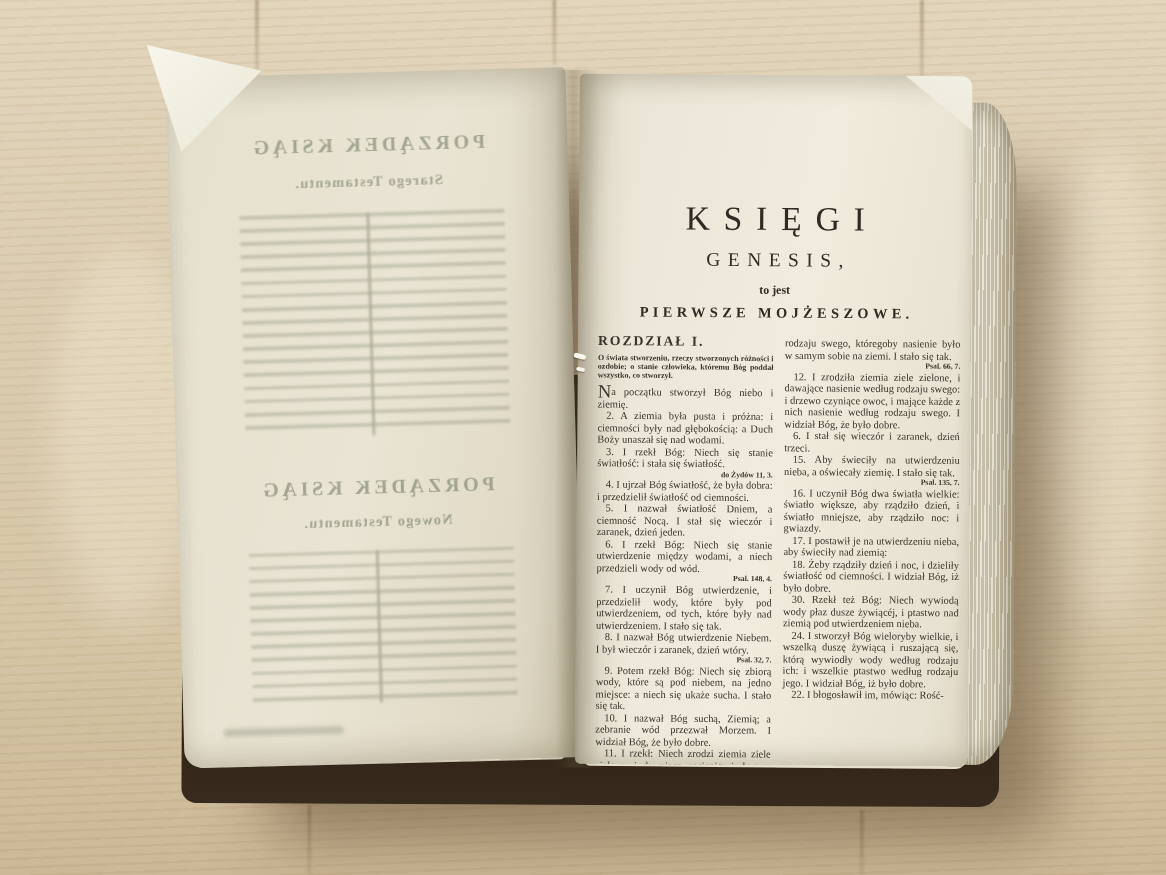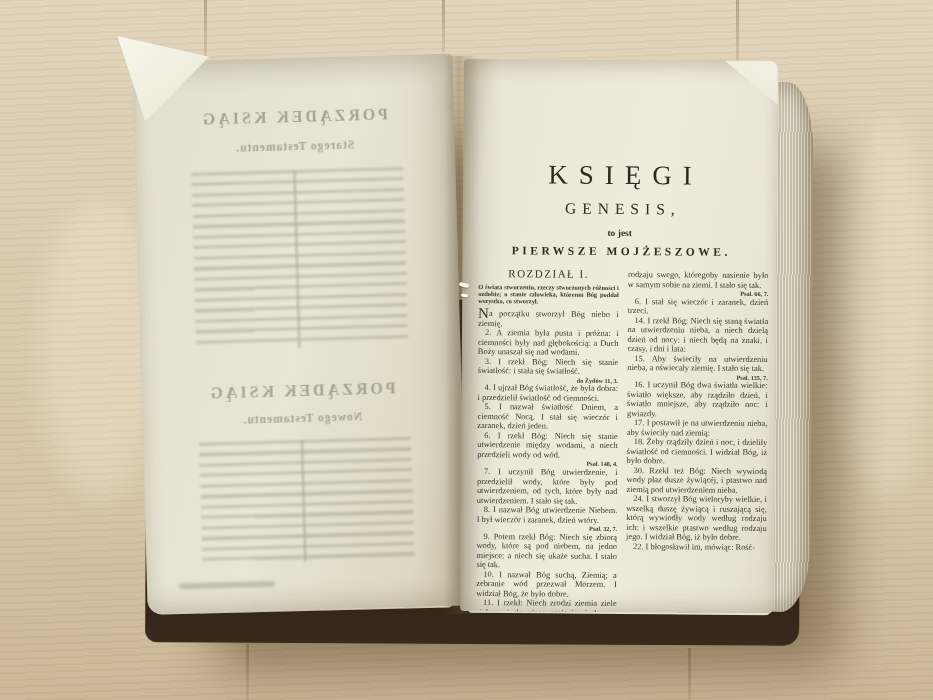--- a/index.html
+++ b/index.html
@@ -75,21 +75,21 @@
     clip-path:polygon(0 0,100% 0,100% 100%);
     background:linear-gradient(200deg,#f6f4e9,#eae7d7);opacity:0.95;
     filter:drop-shadow(-2px 2px 2px rgba(110,98,70,0.25));}
   .title-block{margin-top:100px;text-align:center;color:#2f2b24;}
   .btitle{font-size:27px;letter-spacing:11px;text-indent:11px;font-weight:400;}
   .bsub{margin-top:9px;font-size:15.5px;letter-spacing:6px;text-indent:6px;}
   .bconn{margin-top:10px;font-size:9.5px;font-weight:700;}
   .bname{margin-top:7px;font-size:11.5px;letter-spacing:3.5px;text-indent:3.5px;font-weight:700;}
   .cols{display:flex;gap:9px;padding:13px 8px 0 16px;}
   .col{width:141px;font-size:8.4px;line-height:9.5px;text-align:justify;color:#39342b;}
-  .chap{text-align:center;font-weight:400;font-size:11px;letter-spacing:1.5px;margin-bottom:4px;}
+  .chap{font-weight:700;font-size:11px;letter-spacing:1.5px;margin-bottom:4px;}
   .summary{font-size:6.4px;line-height:7.3px;font-weight:700;margin-bottom:5px;}
   .verse{margin:0;text-indent:7px;}
   .verse.cont{text-indent:0;font-family:Liberation Serif, serif;}
   .verse.first{text-indent:0;}
   .dropcap{font-size:15px;line-height:8px;vertical-align:-2px;font-weight:400;}
   .vref{display:block;text-align:right;font-size:6.2px;line-height:7.6px;font-weight:700;}
 
   
   .gutter{position:absolute;left:444px;top:56px;width:36px;height:558px;z-index:6;
     background:linear-gradient(to right,transparent 0%,rgba(92,82,58,0.32) 42%,
@@ -153,22 +153,22 @@
             <p class="verse"><span class="vnum">7. </span>I uczynił Bóg utwierdzenie, i przedzielił wody, które były pod utwierdzeniem, od tych, które były nad utwierdzeniem. I stało się tak.</p>
             <p class="verse"><span class="vnum">8. </span>I nazwał Bóg utwierdzenie Niebem. I był wieczór i zaranek, dzień wtóry.<span class="vref">Psal. 32, 7.</span></p>
             <p class="verse"><span class="vnum">9. </span>Potem rzekł Bóg: Niech się zbiorą wody, które są pod niebem, na jedno miejsce: a niech się ukaże sucha. I stało się tak.</p>
             <p class="verse"><span class="vnum">10. </span>I nazwał Bóg suchą, Ziemią; a zebranie wód przezwał Morzem. I widział Bóg, że było dobre.</p>
             <p class="verse"><span class="vnum">11. </span>I rzekł: Niech zrodzi ziemia ziele zielone, i dawające nasienie: i drzewo rodzajne, owoc czyniące według</p>
           </div>
       </div>
       <div class="col">
         <div class="verses" id="col-right-verses">
             <p class="verse cont">rodzaju swego, któregoby nasienie było w samym sobie na ziemi. I stało się tak.<span class="vref">Psal. 66, 7.</span></p>
+            <p class="verse"><span class="vnum">12. </span>I zrodziła ziemia ziele zielone, i dawające nasienie według rodzaju swego: i drzewo czyniące owoc, i mające każde z nich nasienie według rodzaju swego. I widział Bóg, że było dobre.</p>
             <p class="verse"><span class="vnum">6. </span>I stał się wieczór i zaranek, dzień trzeci.</p>
-            <p class="verse"><span class="vnum">14. </span>I rzekł Bóg: Niech się staną światła na utwierdzeniu nieba, a niech dzielą dzień od nocy: i niech będą na znaki, i czasy, i dni i lata:</p>
             <p class="verse"><span class="vnum">15. </span>Aby świeciły na utwierdzeniu nieba, a oświecały ziemię. I stało się tak.<span class="vref">Psal. 135, 7.</span></p>
             <p class="verse"><span class="vnum">16. </span>I uczynił Bóg dwa światła wielkie: światło większe, aby rządziło dzień, i światło mniejsze, aby rządziło noc: i gwiazdy.</p>
             <p class="verse"><span class="vnum">17. </span>I postawił je na utwierdzeniu nieba, aby świeciły nad ziemią:</p>
             <p class="verse"><span class="vnum">18. </span>Żeby rządziły dzień i noc, i dzieliły światłość od ciemności. I widział Bóg, iż było dobre.</p>
             <p class="verse"><span class="vnum">30. </span>Rzekł też Bóg: Niech wywiodą wody płaz dusze żywiącéj, i ptastwo nad ziemią pod utwierdzeniem nieba.</p>
             <p class="verse"><span class="vnum">24. </span>I stworzył Bóg wieloryby wielkie, i wszelką duszę żywiącą i ruszającą się, którą wywiodły wody według rodzaju ich: i wszelkie ptastwo według rodzaju jego. I widział Bóg, iż było dobre.</p>
             <p class="verse"><span class="vnum">22. </span>I błogosławił im, mówiąc: Rość-</p>
           </div>
       </div>
     </div>

